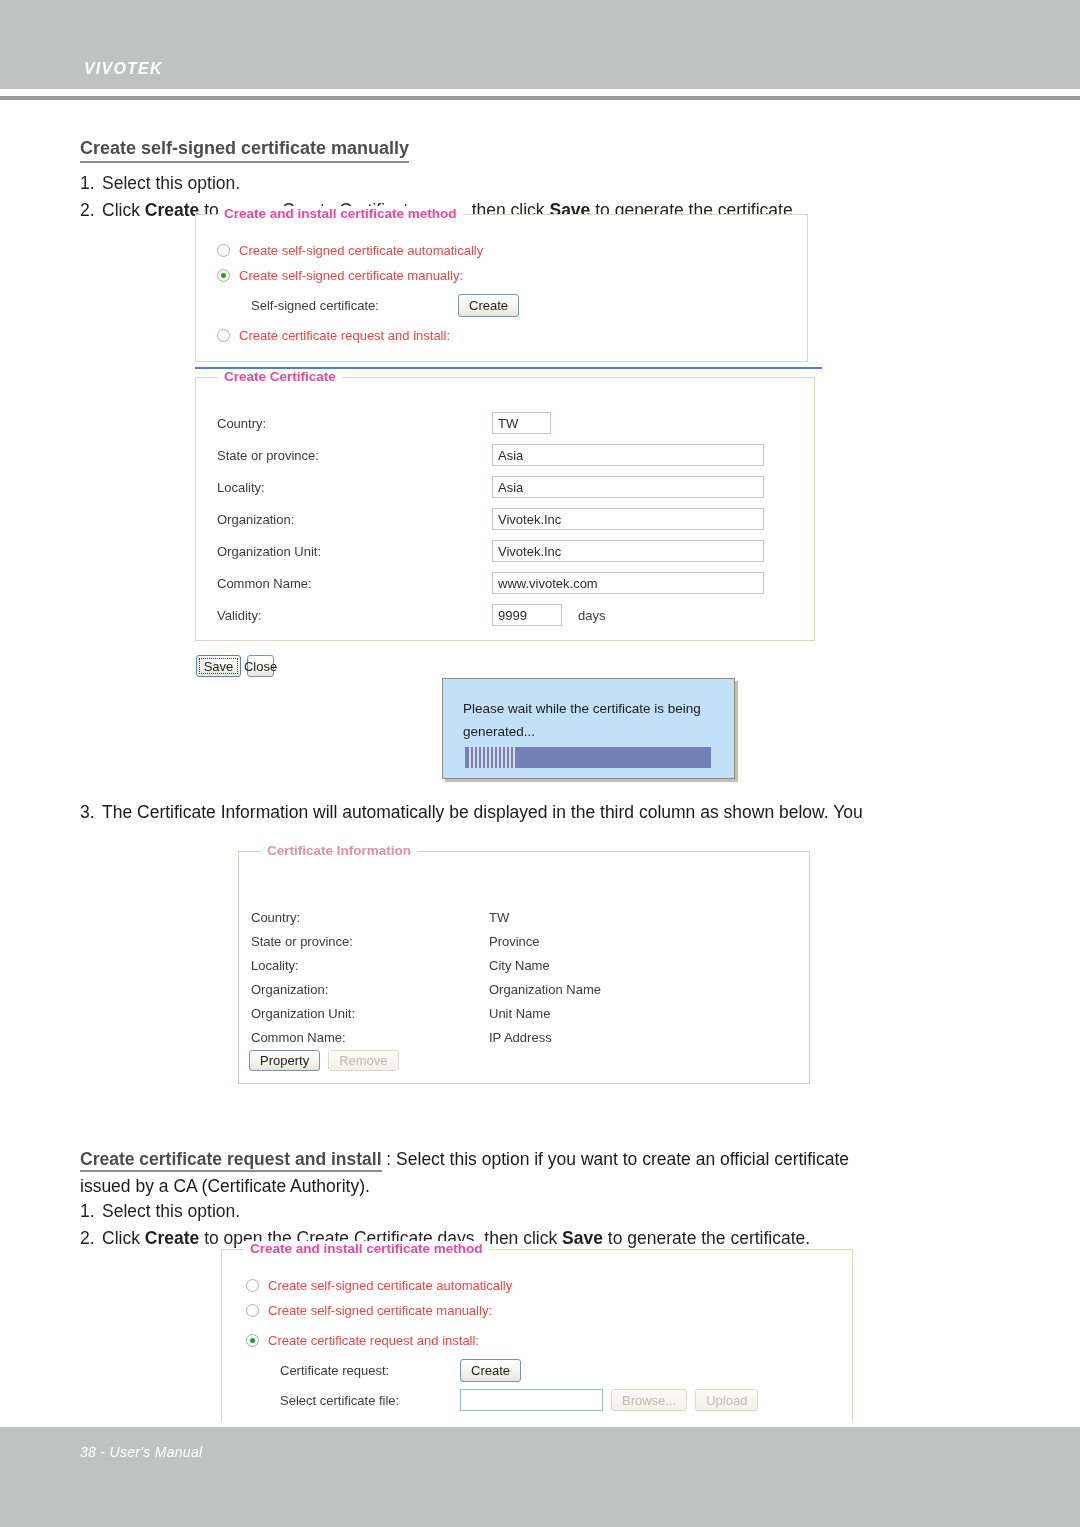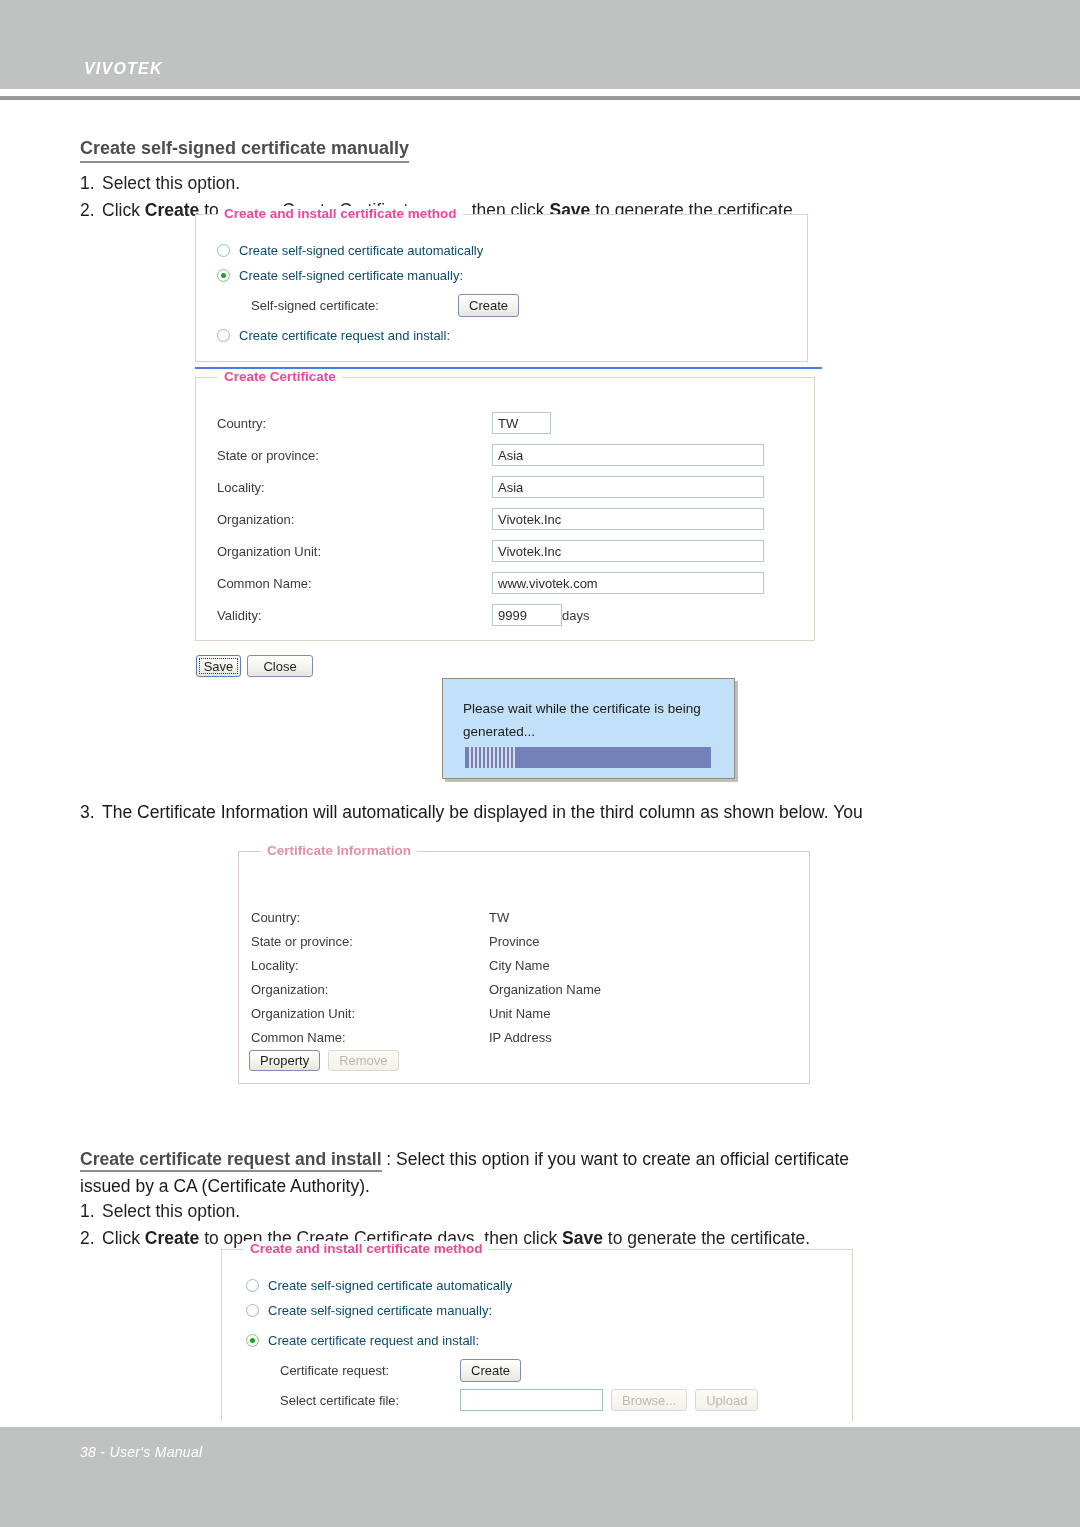--- a/index.html
+++ b/index.html
@@ -132,21 +132,21 @@
   .radio.on::after {
     content: "";
     position: absolute;
     left: 3px; top: 3px;
     width: 5px; height: 5px;
     border-radius: 50%;
     background: #21a02b;
   }
   .radio-label {
     font-size: 13px;
-    color: #0c4a6e;
+    color: #ef4444;
     margin-left: 9px;
   }
 
   
   .tinput {
     box-sizing: border-box;
     border: 1px solid #b9c6d6;
     background: #ffffff;
     font-size: 13px;
     color: #2b2b2b;
@@ -329,26 +329,26 @@
   </div>
 
   <div class="row" style="left:21px; top:194px;">
     <span class="lbl" style="width:275px; display:inline-block;">Common Name:</span>
     <span class="tinput" style="width:272px;">www.vivotek.com</span>
   </div>
 
   <div class="row" style="left:21px; top:226px;">
     <span class="lbl" style="width:275px; display:inline-block;">Validity:</span>
     <span class="tinput" style="width:70px;">9999</span>
-    <span class="lbl" style="margin-left:0;">days</span>
+    <span class="lbl" style="margin-left:16px;">days</span>
   </div>
 </div>
 
 <span class="btn focusring" style="position:absolute; left:196px; top:655px; width:45px; height:22px;">Save</span>
-<span class="btn" style="position:absolute; left:247px; top:655px; width:66px; height:22px;">Close</span>
+<span class="btn" style="position:absolute; left:247px; top:655px; width:27px; height:22px;">Close</span>
 
 <div class="wait-dlg" style="left:442px; top:678px; width:293px; height:101px;">
   <div class="wait-text">Please wait while the certificate is being generated...</div>
   <div class="wait-bar">
     <div class="ticks"></div>
   </div>
 </div>
 
 <div class="para" style="left:80px; top:799px; width:930px;">
   <span style="display:inline-block; width:22px; vertical-align:top;">3.</span><span style="display:inline-block; width:905px; vertical-align:top;">

